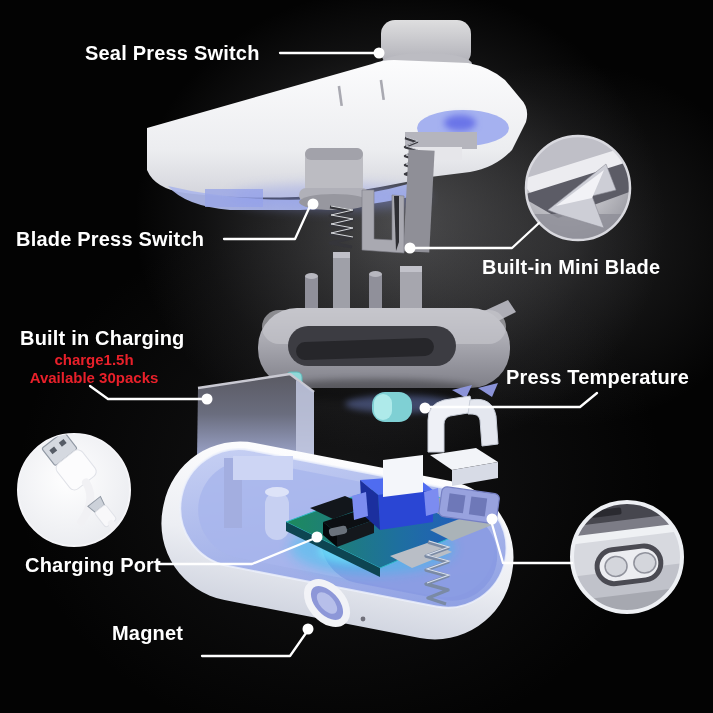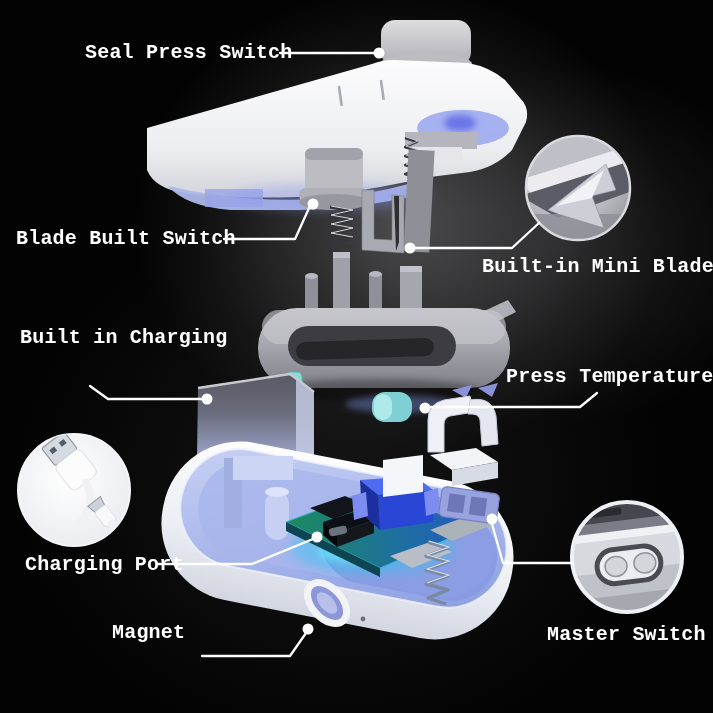--- a/index.html
+++ b/index.html
@@ -3,21 +3,21 @@
 <meta charset="utf-8">
 <style>
   html,body{margin:0;padding:0;background:#000;}
   .canvas{
     position:relative;width:713px;height:713px;overflow:hidden;
     background:
       radial-gradient(340px 300px at 400px 220px, rgba(130,130,133,.55), rgba(70,70,73,.20) 58%, rgba(0,0,0,0) 78%),
       radial-gradient(300px 260px at 565px 245px, rgba(95,95,98,.32), rgba(0,0,0,0) 70%),
       radial-gradient(430px 360px at 340px 480px, rgba(85,85,90,.22), rgba(0,0,0,0) 75%),
       #030303;
-    font-family:Liberation Mono, monospace;
+    font-family:Liberation Sans, sans-serif;
   }
   .art{position:absolute;left:0;top:0;}
   .lbl{
     position:absolute;color:#fff;font-weight:700;font-size:20px;line-height:1.1;
     white-space:nowrap;letter-spacing:.2px;
   }
   .note{
     position:absolute;color:#e8202a;font-weight:700;font-size:15px;line-height:1.18;
     text-align:center;
   }
@@ -289,21 +289,24 @@
     <circle cx="410" cy="248" r="5.5"></circle>
     <circle cx="207" cy="399" r="5.5"></circle>
     <circle cx="425" cy="408" r="5.5"></circle>
     <circle cx="317" cy="537" r="5.5"></circle>
     <circle cx="492" cy="519" r="5.5"></circle>
     <circle cx="308" cy="629" r="5.5"></circle>
   </g>
 </svg>
 
 <div class="lbl" style="left:85px;top:42px">Seal Press Switch</div>
-<div class="lbl" style="left:16px;top:228px">Blade Built Switch</div>
+<div class="lbl" style="left:16px;top:228px">Blade Press Switch</div>
 <div class="lbl" style="left:482px;top:256px">Built-in Mini Blade</div>
 <div class="lbl" style="left:20px;top:327px">Built in Charging</div>
+<div class="note" style="left:10px;top:351px;width:168px">
+  <div>charge1.5h</div>
+  <div>Available 30packs</div>
+</div>
 <div class="lbl" style="left:506px;top:366px">Press Temperature</div>
 <div class="lbl" style="left:25px;top:554px">Charging Port</div>
-<div class="lbl" style="left:547px;top:624px">Master Switch</div>
 <div class="lbl" style="left:112px;top:622px">Magnet</div>
 
 </div>
 
 </body></html>

